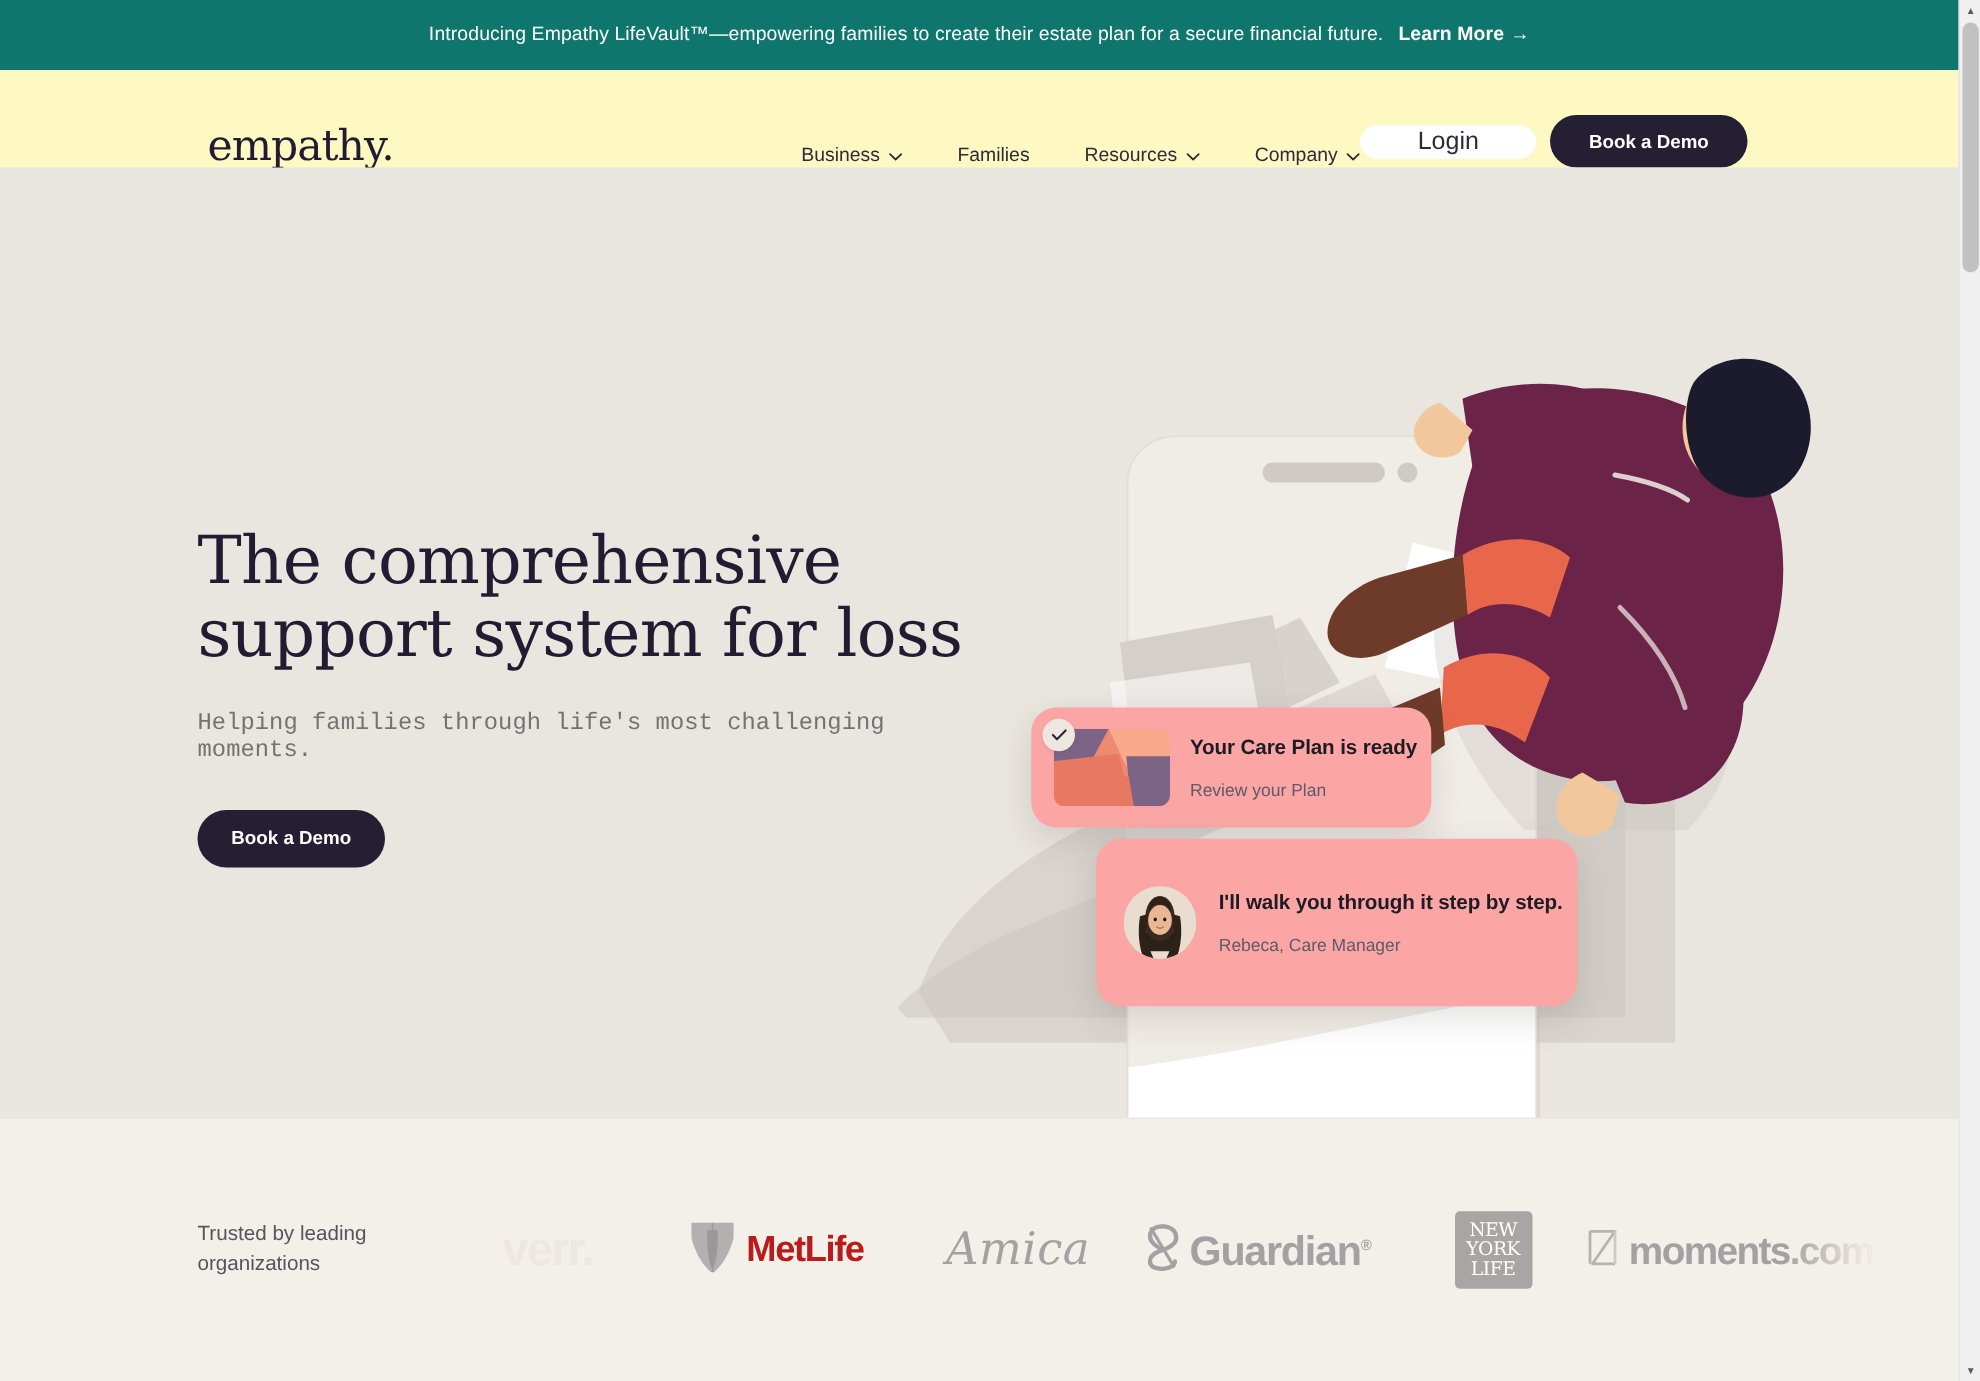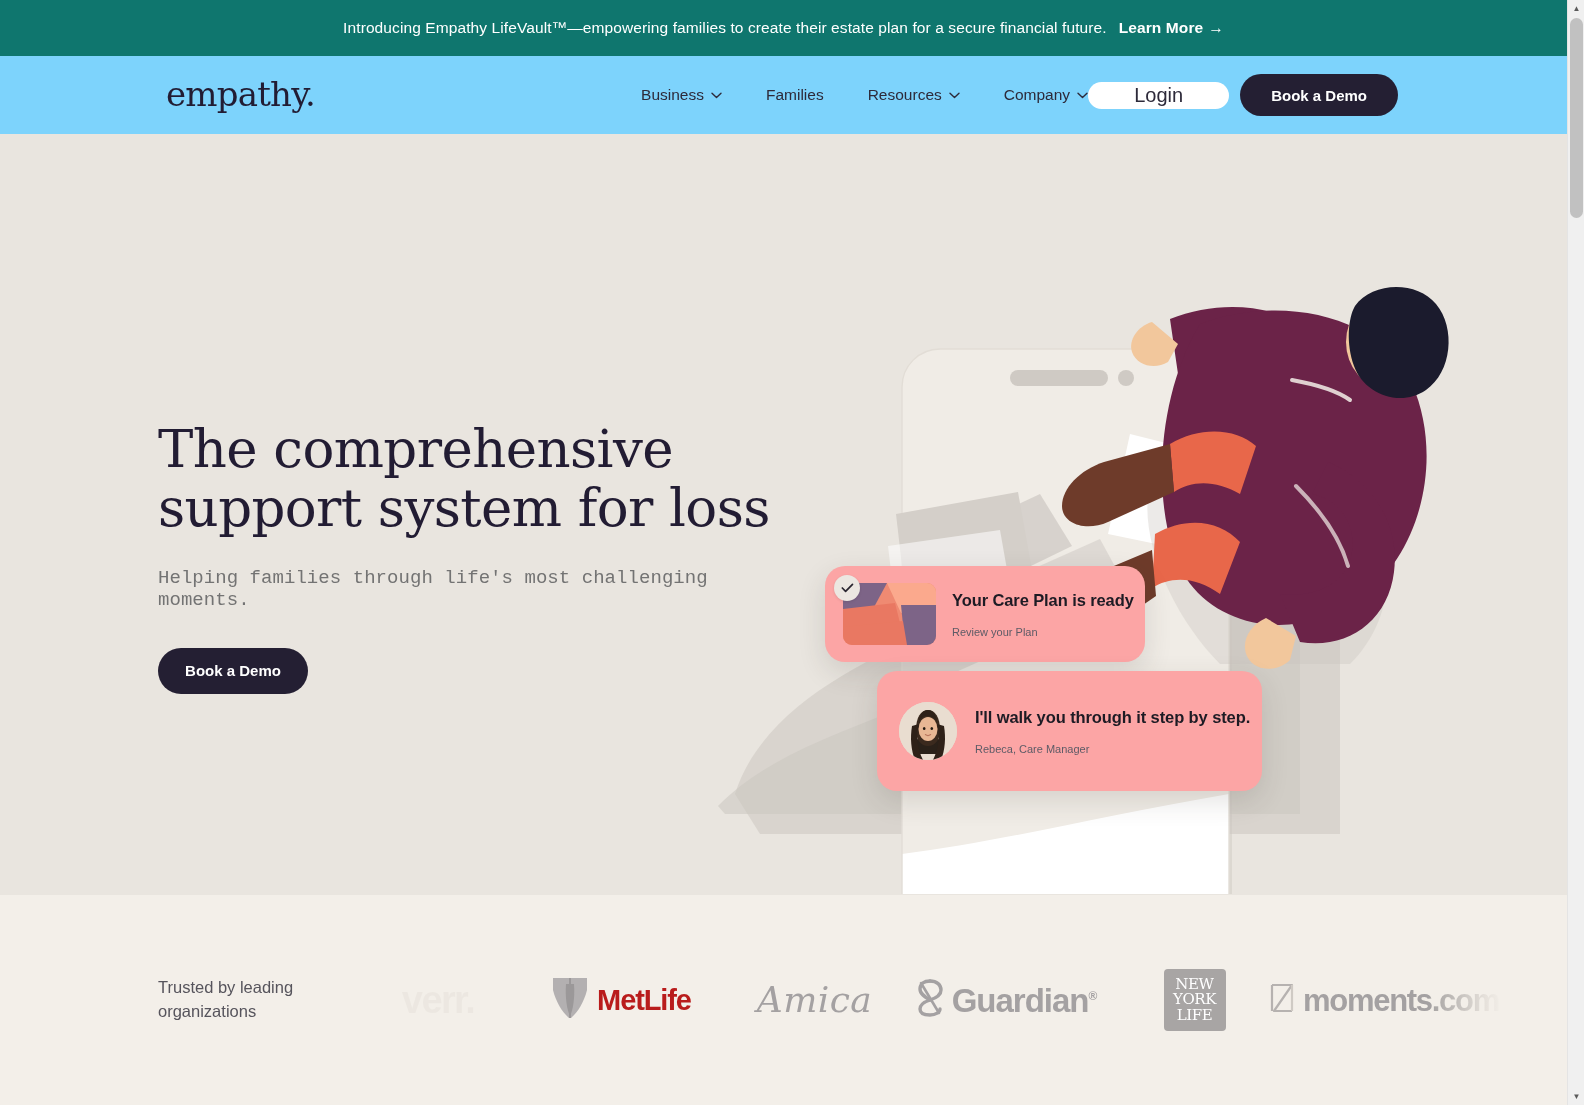--- a/index.html
+++ b/index.html
@@ -46,23 +46,23 @@
     color: #ffffff;
     text-decoration: none;
     margin-left: 12px;
     white-space: nowrap;
   }
   .announce-arrow { margin-left: 5px; font-weight: 400; }
 
   
   .site-header {
     height: 78px;
-    background: #7dd3fc;
-    display: flex;
-    align-items: center;
+    background: #fef9c3;
+    display: flex;
+    align-items: flex-end;
     padding: 0 200px 0 166px;
   }
   .logo {
     font-family: "DejaVu Serif", "Liberation Serif", serif;
     font-size: 34px;
     color: #221c33;
     letter-spacing: -0.8px;
     font-weight: 400;
     line-height: 1;
     margin-top: -2px;
@@ -174,21 +174,21 @@
     align-items: center;
   }
   .card-plan {
     left: 825px; top: 432px;
     width: 320px; height: 96px;
     padding: 0 18px 0 18px;
     gap: 16px;
   }
   .card-chat {
     left: 877px; top: 537px;
-    width: 385px; height: 120px;
+    width: 385px; height: 134px;
     padding: 0 18px 0 22px;
     gap: 18px;
   }
   .thumb {
     position: relative;
     width: 93px; height: 62px;
     border-radius: 9px;
     overflow: visible;
     flex: none;
   }
@@ -207,21 +207,21 @@
     box-shadow: 0 1px 3px rgba(0,0,0,.10);
   }
   .card-title {
     font-size: 16.5px;
     font-weight: 700;
     color: #1d1b24;
     letter-spacing: -0.1px;
     white-space: nowrap;
   }
   .card-sub {
-    font-size: 11px;
+    font-size: 14px;
     color: #5d5b66;
     margin-top: 16px;
     white-space: nowrap;
   }
   .avatar {
     width: 58px; height: 58px;
     border-radius: 50%;
     overflow: hidden;
     flex: none;
     background: #e8ddd1;

